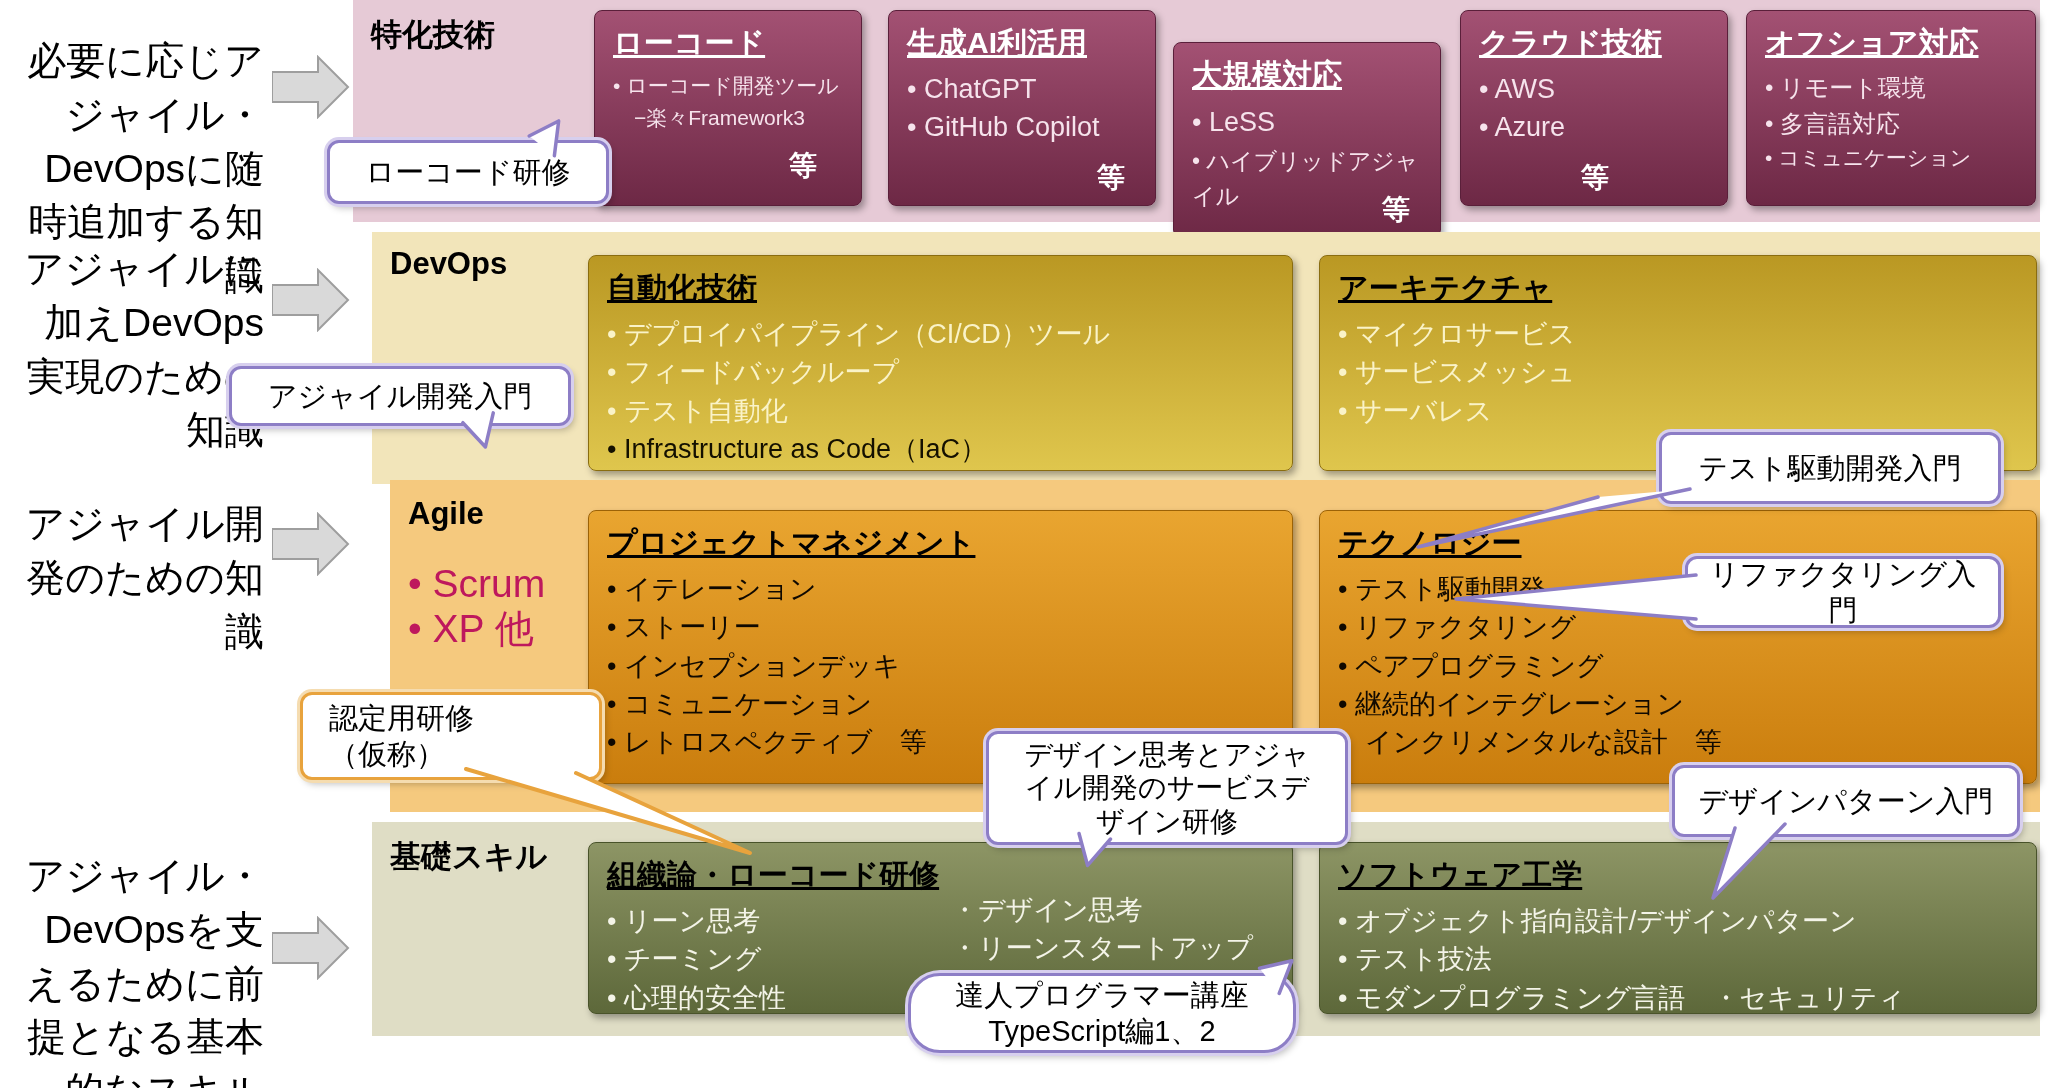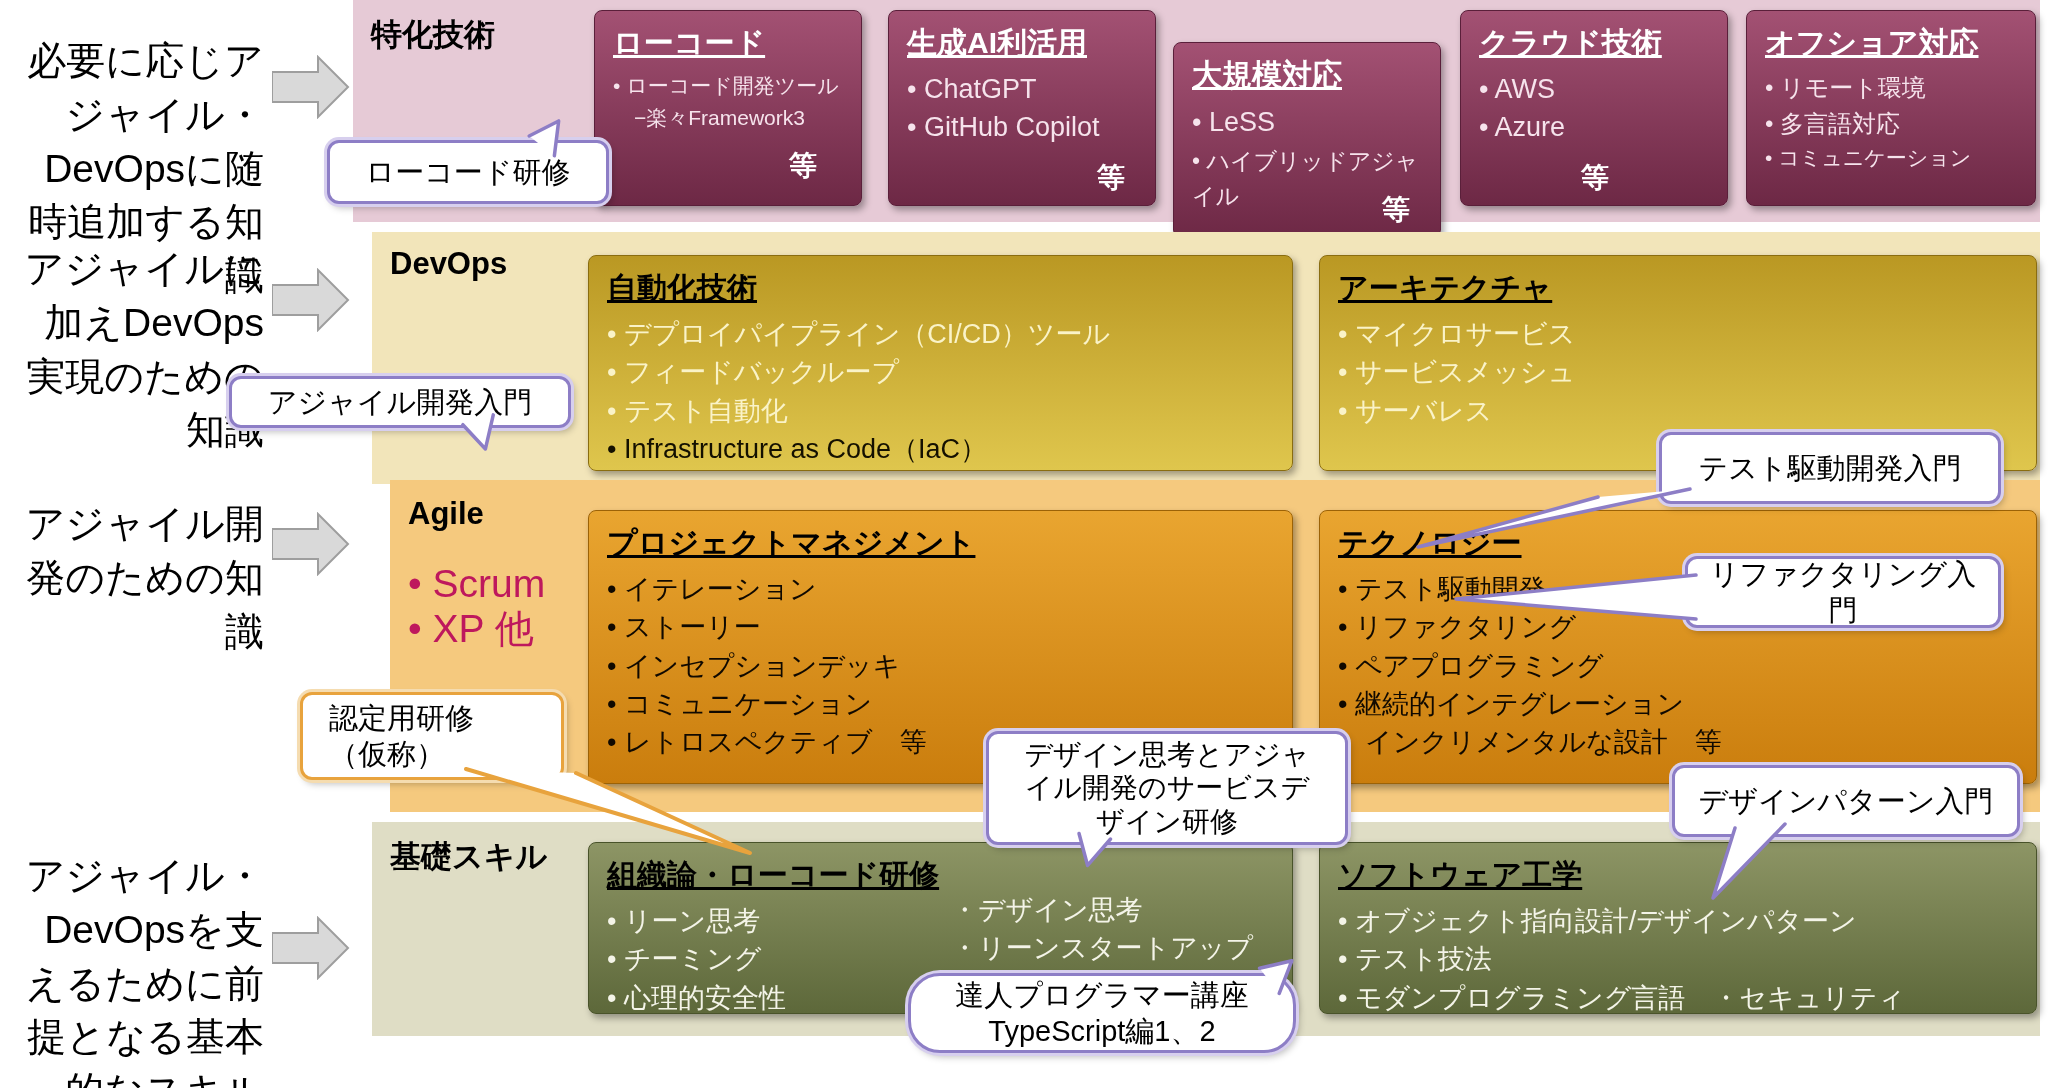--- a/index.html
+++ b/index.html
@@ -180,42 +180,42 @@
     </div>
   </div>
 
   <div class="callout" style="left:327px;top:140px;width:282px;height:64px;">
     <span class="txt">ローコード研修</span>
     <svg class="tail" style="right:36px;top:-26px;transform:rotate(38deg);" width="38" height="34" viewBox="0 0 38 34">
         <path d="M3 32 L17 2 L35 32"></path>
       </svg>
   </div>
 
-  <div class="callout" style="left:229px;top:376px;width:342px;height:52px;">
+  <div class="callout" style="left:229px;top:366px;width:342px;height:60px;">
     <span class="txt">アジャイル開発入門</span>
     <svg class="tail" style="left:232px;bottom:-27px;transform:rotate(-18deg);" width="38" height="34" viewBox="0 0 38 34">
         <path d="M3 1 L17 31 L35 1"></path>
       </svg>
   </div>
 
   <div class="callout" style="left:1659px;top:432px;width:342px;height:72px;">
     <span class="txt">テスト駆動開発入門</span>
     <svg class="tail" style="left:-250px;top:calc(100% - 14px);" width="280" height="66" viewBox="0 0 280 66">
         <path d="M278 2 L6 60 L186 10"></path>
       </svg>
   </div>
 
   <div class="callout" style="left:1685px;top:556px;width:316px;height:72px;">
     <span class="txt">リファクタリング入門</span>
     <svg class="tail" style="left:-238px;top:12px;" width="250" height="56" viewBox="0 0 250 56">
         <path d="M246 4 L6 28 L246 48"></path>
       </svg>
   </div>
 
-  <div class="callout cert" style="left:300px;top:692px;width:264px;height:88px;">
+  <div class="callout cert" style="left:300px;top:692px;width:302px;height:88px;">
     <span class="txt">認定用研修
 （仮称）</span>
     <svg class="tail" style="left:155px;top:calc(100% - 10px);" width="300" height="92" viewBox="0 0 300 92">
         <path d="M8 2 L292 86 L118 6"></path>
       </svg>
   </div>
 
   <div class="callout" style="left:986px;top:731px;width:362px;height:114px;font-size:28px;line-height:1.2;">
     <span class="txt">デザイン思考とアジャ
 イル開発のサービスデ

